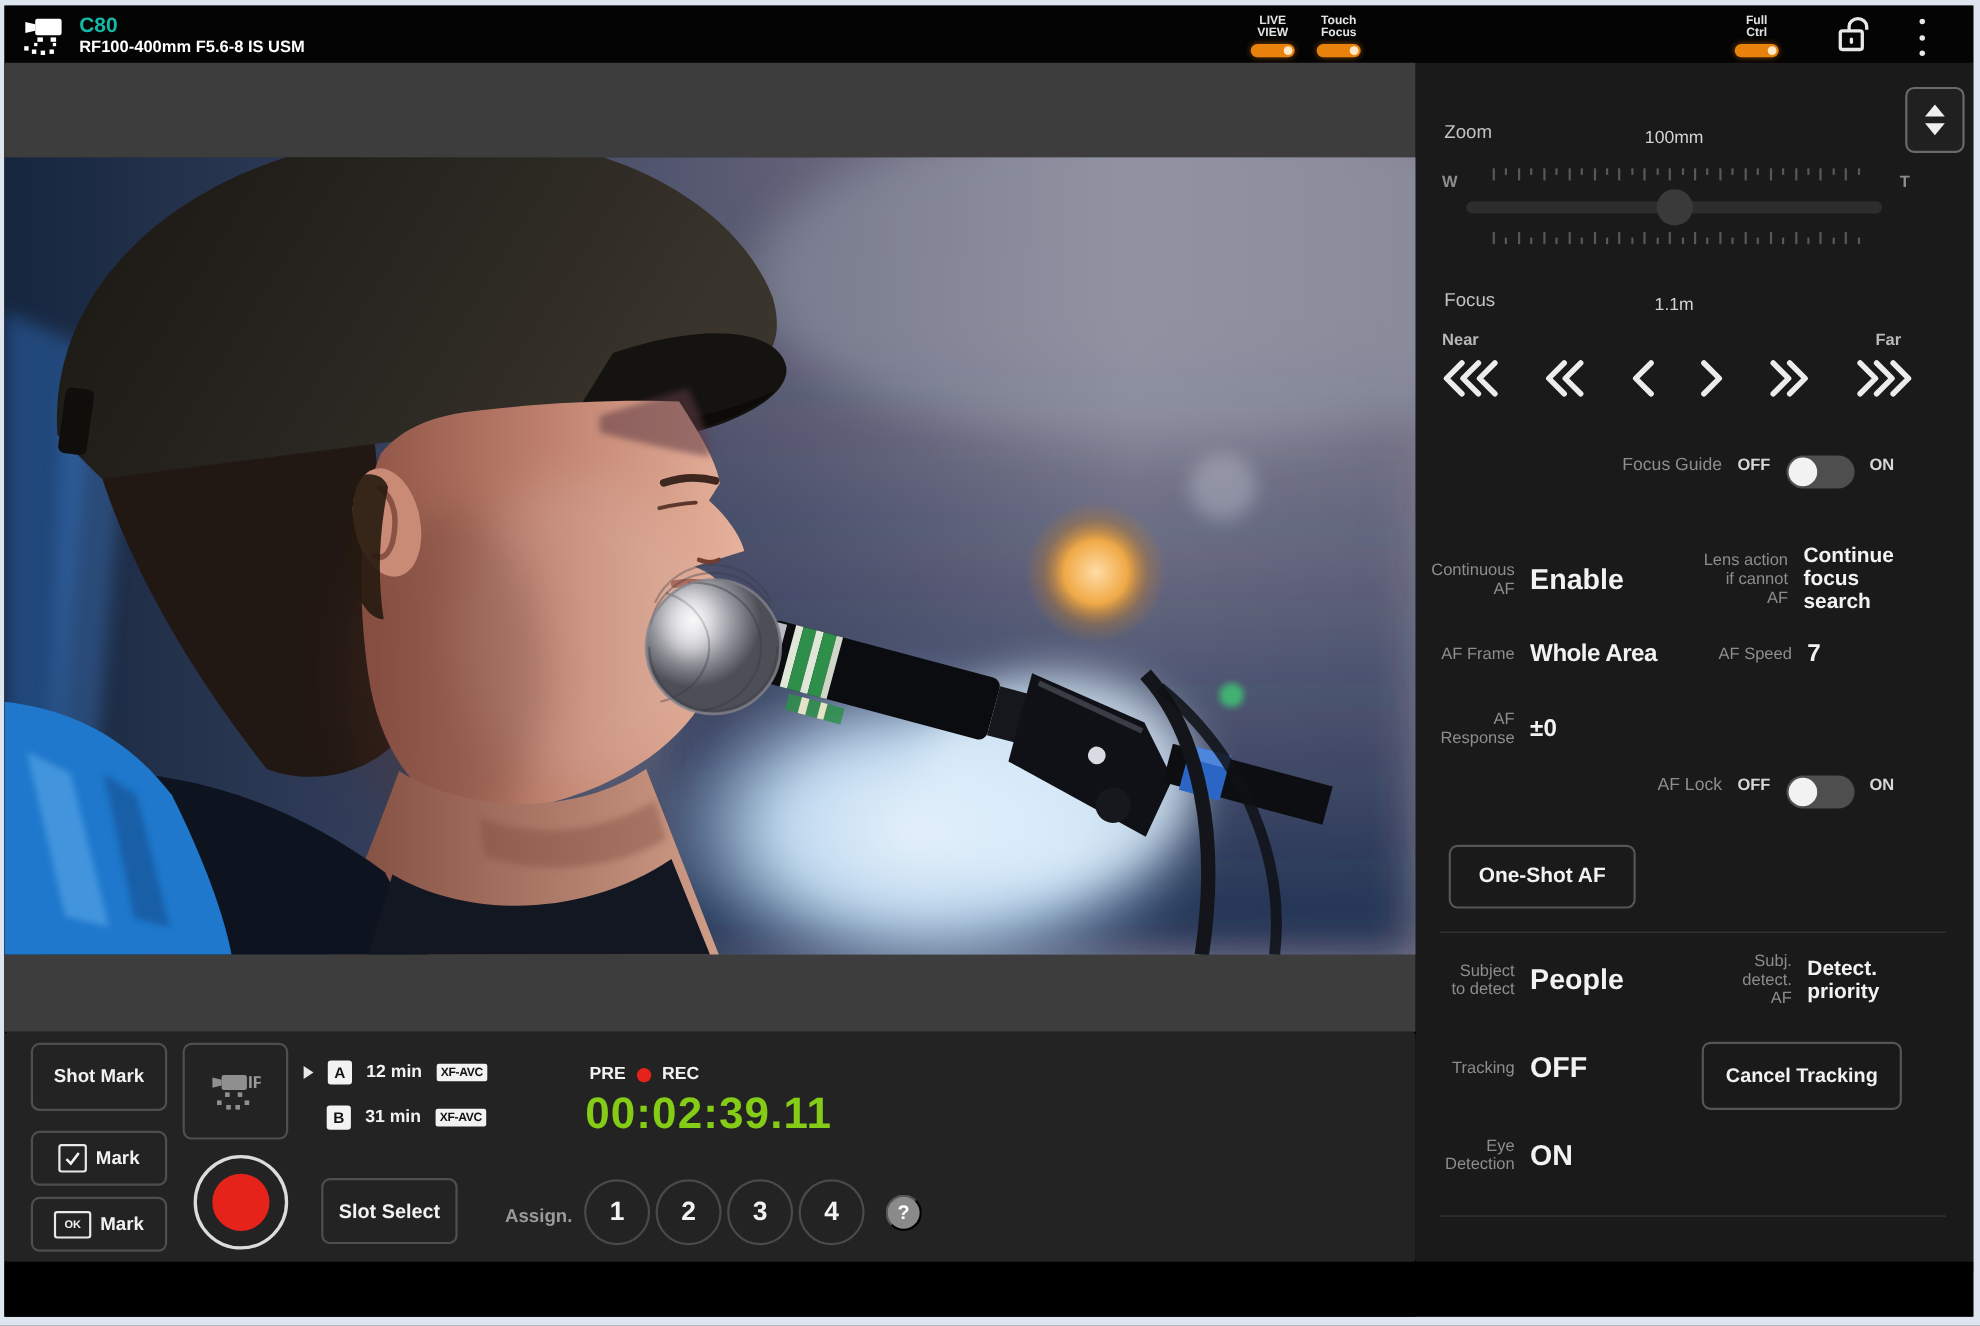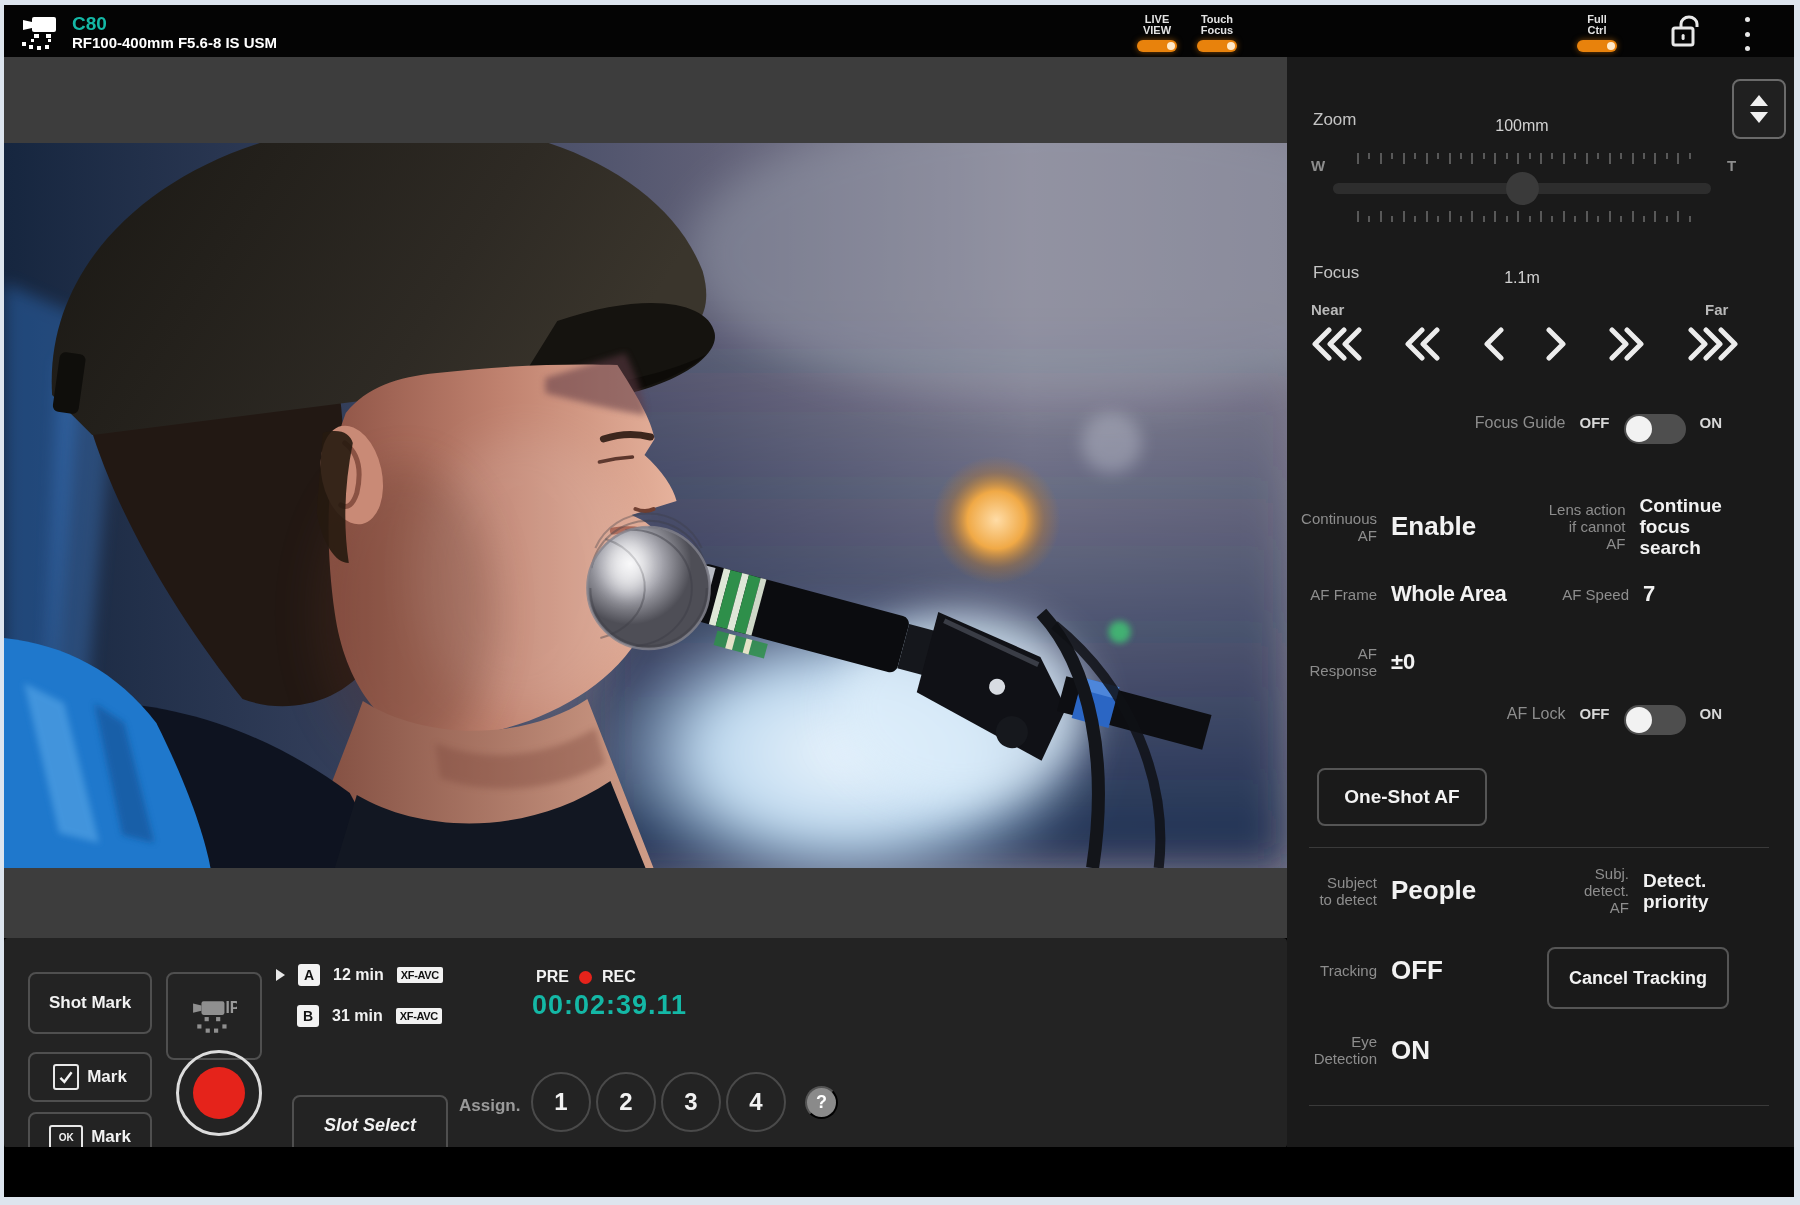--- a/index.html
+++ b/index.html
@@ -25,43 +25,43 @@
   .viewcol{position:absolute;left:0;top:52px;width:1283px;height:1140px;background:#000;}
   .letterbox{position:absolute;left:0;width:1283px;background:#3d3d3d;}
   .lb-top{top:0;height:86px;}
   .lb-bottom{top:811px;height:70px;}
   .video{position:absolute;left:0;top:86px;width:1283px;height:725px;background:#444;}
   .video svg{display:block;width:100%;height:100%;}
 
   
   .controlbar{position:absolute;left:0;top:881px;width:1283px;height:210px;background:#232323;border-radius:4px;}
   .cbtn{position:absolute;border:2px solid #4f4f4f;border-radius:8px;background:transparent;color:#f2f2f2;
-        font-weight:700;display:flex;align-items:center;justify-content:center;gap:8px;box-sizing:border-box;margin-top:24px;}
+        font-weight:700;display:flex;align-items:center;justify-content:center;gap:8px;box-sizing:border-box;}
   .btn-shotmark{left:24px;top:10px;width:124px;height:62px;font-size:17px;}
   .btn-mark{left:24px;top:90px;width:124px;height:50px;font-size:17px;}
   .btn-okmark{left:24px;top:150px;width:124px;height:50px;font-size:17px;}
   .chk{width:22px;height:22px;border:2px solid #e8e8e8;border-radius:3px;display:flex;align-items:center;justify-content:center;}
   .okbox{min-width:26px;height:21px;border:2px solid #e8e8e8;border-radius:3px;display:flex;align-items:center;justify-content:center;
          font-size:10px;font-weight:700;color:#f2f2f2;padding:0 2px;}
   .btn-ip{left:162px;top:10px;width:96px;height:88px;flex-direction:column;gap:0;}
   .ip-glyph{display:flex;align-items:flex-end;gap:3px;}
   .rec-btn{position:absolute;left:172px;top:112px;width:86px;height:86px;border-radius:50%;border:3px solid #dcdcdc;
            display:flex;align-items:center;justify-content:center;background:transparent;}
   .rec-dot-big{width:52px;height:52px;border-radius:50%;background:#e5231b;}
   .slotrow{position:absolute;display:flex;align-items:center;gap:13px;color:#f2f2f2;font-weight:700;font-size:16px;}
   .row-a{left:272px;top:26px;}
   .row-b{left:293px;top:67px;}
   .play-tri{width:0;height:0;border-left:9px solid #e8e8e8;border-top:6px solid transparent;border-bottom:6px solid transparent;}
   .slot-badge{width:22px;height:22px;background:#f2f2f2;color:#111;border-radius:3px;font-size:14px;font-weight:700;
               display:flex;align-items:center;justify-content:center;}
   .codec-badge{background:#f2f2f2;color:#111;font-size:11px;font-weight:700;padding:2px 4px;border-radius:2px;letter-spacing:-.3px;}
-  .btn-slotselect{left:288px;top:133px;width:156px;height:60px;font-size:18px;font-style:italic;}
+  .btn-slotselect{left:288px;top:133px;width:124px;height:60px;font-size:18px;}
   .prerec{position:absolute;left:532px;top:30px;display:flex;align-items:center;gap:10px;color:#f2f2f2;font-size:16px;font-weight:700;}
   .rec-dot-sm{width:13px;height:13px;border-radius:50%;background:#e5231b;}
-  .timecode{position:absolute;left:528px;top:52px;color:#14b8a6;font-size:27px;font-weight:700;letter-spacing:1px;}
+  .timecode{position:absolute;left:528px;top:52px;color:#84cc16;font-size:40px;font-weight:700;letter-spacing:1px;}
   .assign-label{position:absolute;left:455px;top:158px;color:#9a9a9a;font-size:17px;font-weight:700;}
   .assign-group{position:absolute;left:527px;top:134px;display:flex;align-items:center;gap:5px;}
   .assign-btn{width:60px;height:60px;border-radius:50%;border:2px solid #4a4a4a;background:transparent;color:#f2f2f2;
               font-size:24px;font-weight:700;display:flex;align-items:center;justify-content:center;box-sizing:border-box;}
   .help-btn{width:33px;height:33px;border-radius:50%;background:#8a8a8a;color:#fff;font-size:18px;font-weight:700;
             display:flex;align-items:center;justify-content:center;margin-left:14px;}
 
   
   .panel{position:absolute;left:1283px;top:52px;width:507px;height:1100px;background:#1a1a1a;}
   .scroll-btn{position:absolute;right:8px;top:22px;width:54px;height:60px;border:2px solid #6a6a6a;border-radius:8px;

